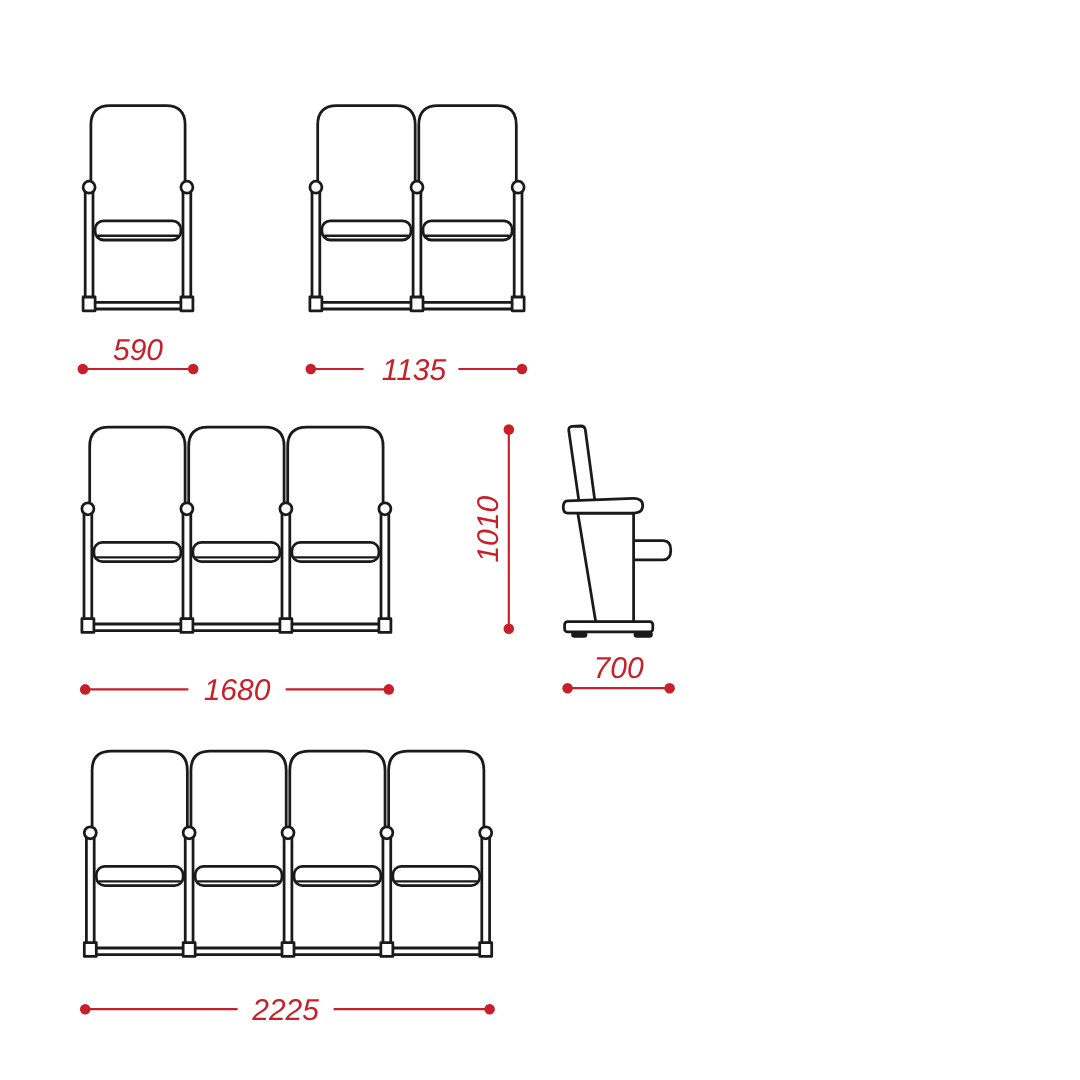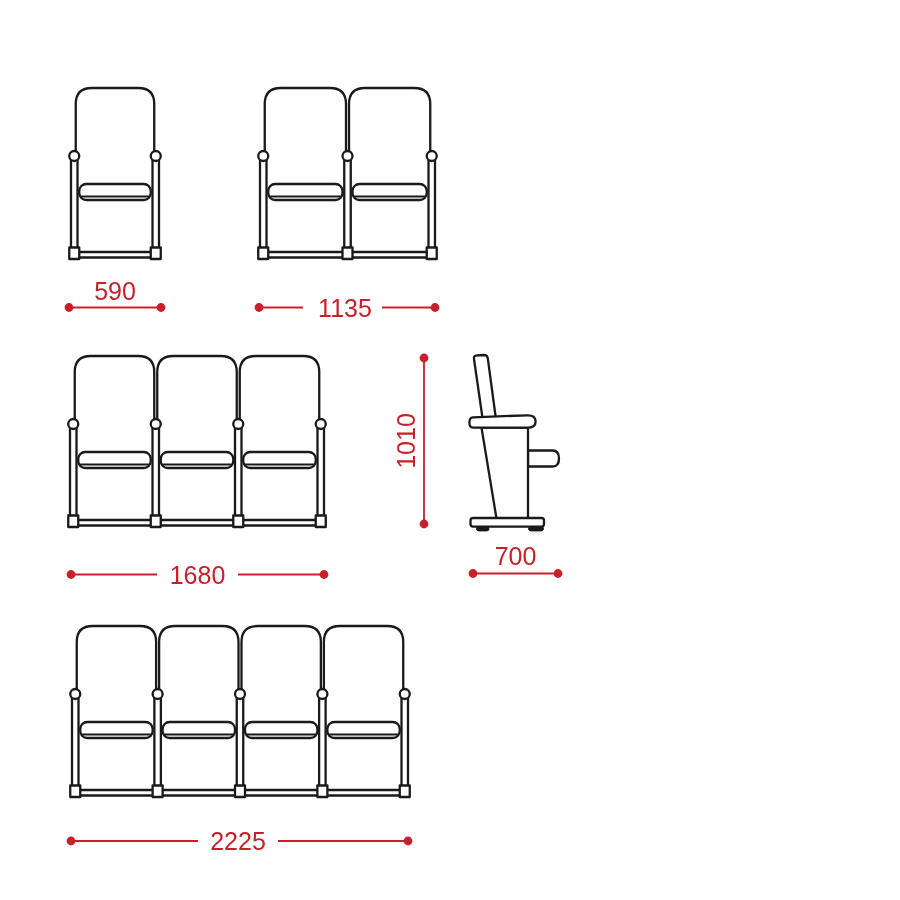--- a/index.html
+++ b/index.html
@@ -2,20 +2,21 @@
 <html style="--dim: #c7202a; --line: #1a1a1a; --bg: #ffffff;"><head>
 <meta charset="utf-8">
 <style>
   html, body { margin: 0; padding: 0; }
   .canvas {
     position: relative;
     width: 900px;
     height: 900px;
     background: var(--bg, #ffffff);
     overflow: hidden;
+    font-style: italic;
   }
   svg { display: block; }
   .outline {
     fill: #ffffff;
     stroke: var(--line, #1a1a1a);
     stroke-width: 2.3;
     stroke-linejoin: round;
     stroke-linecap: round;
   }
   .outline-line {

